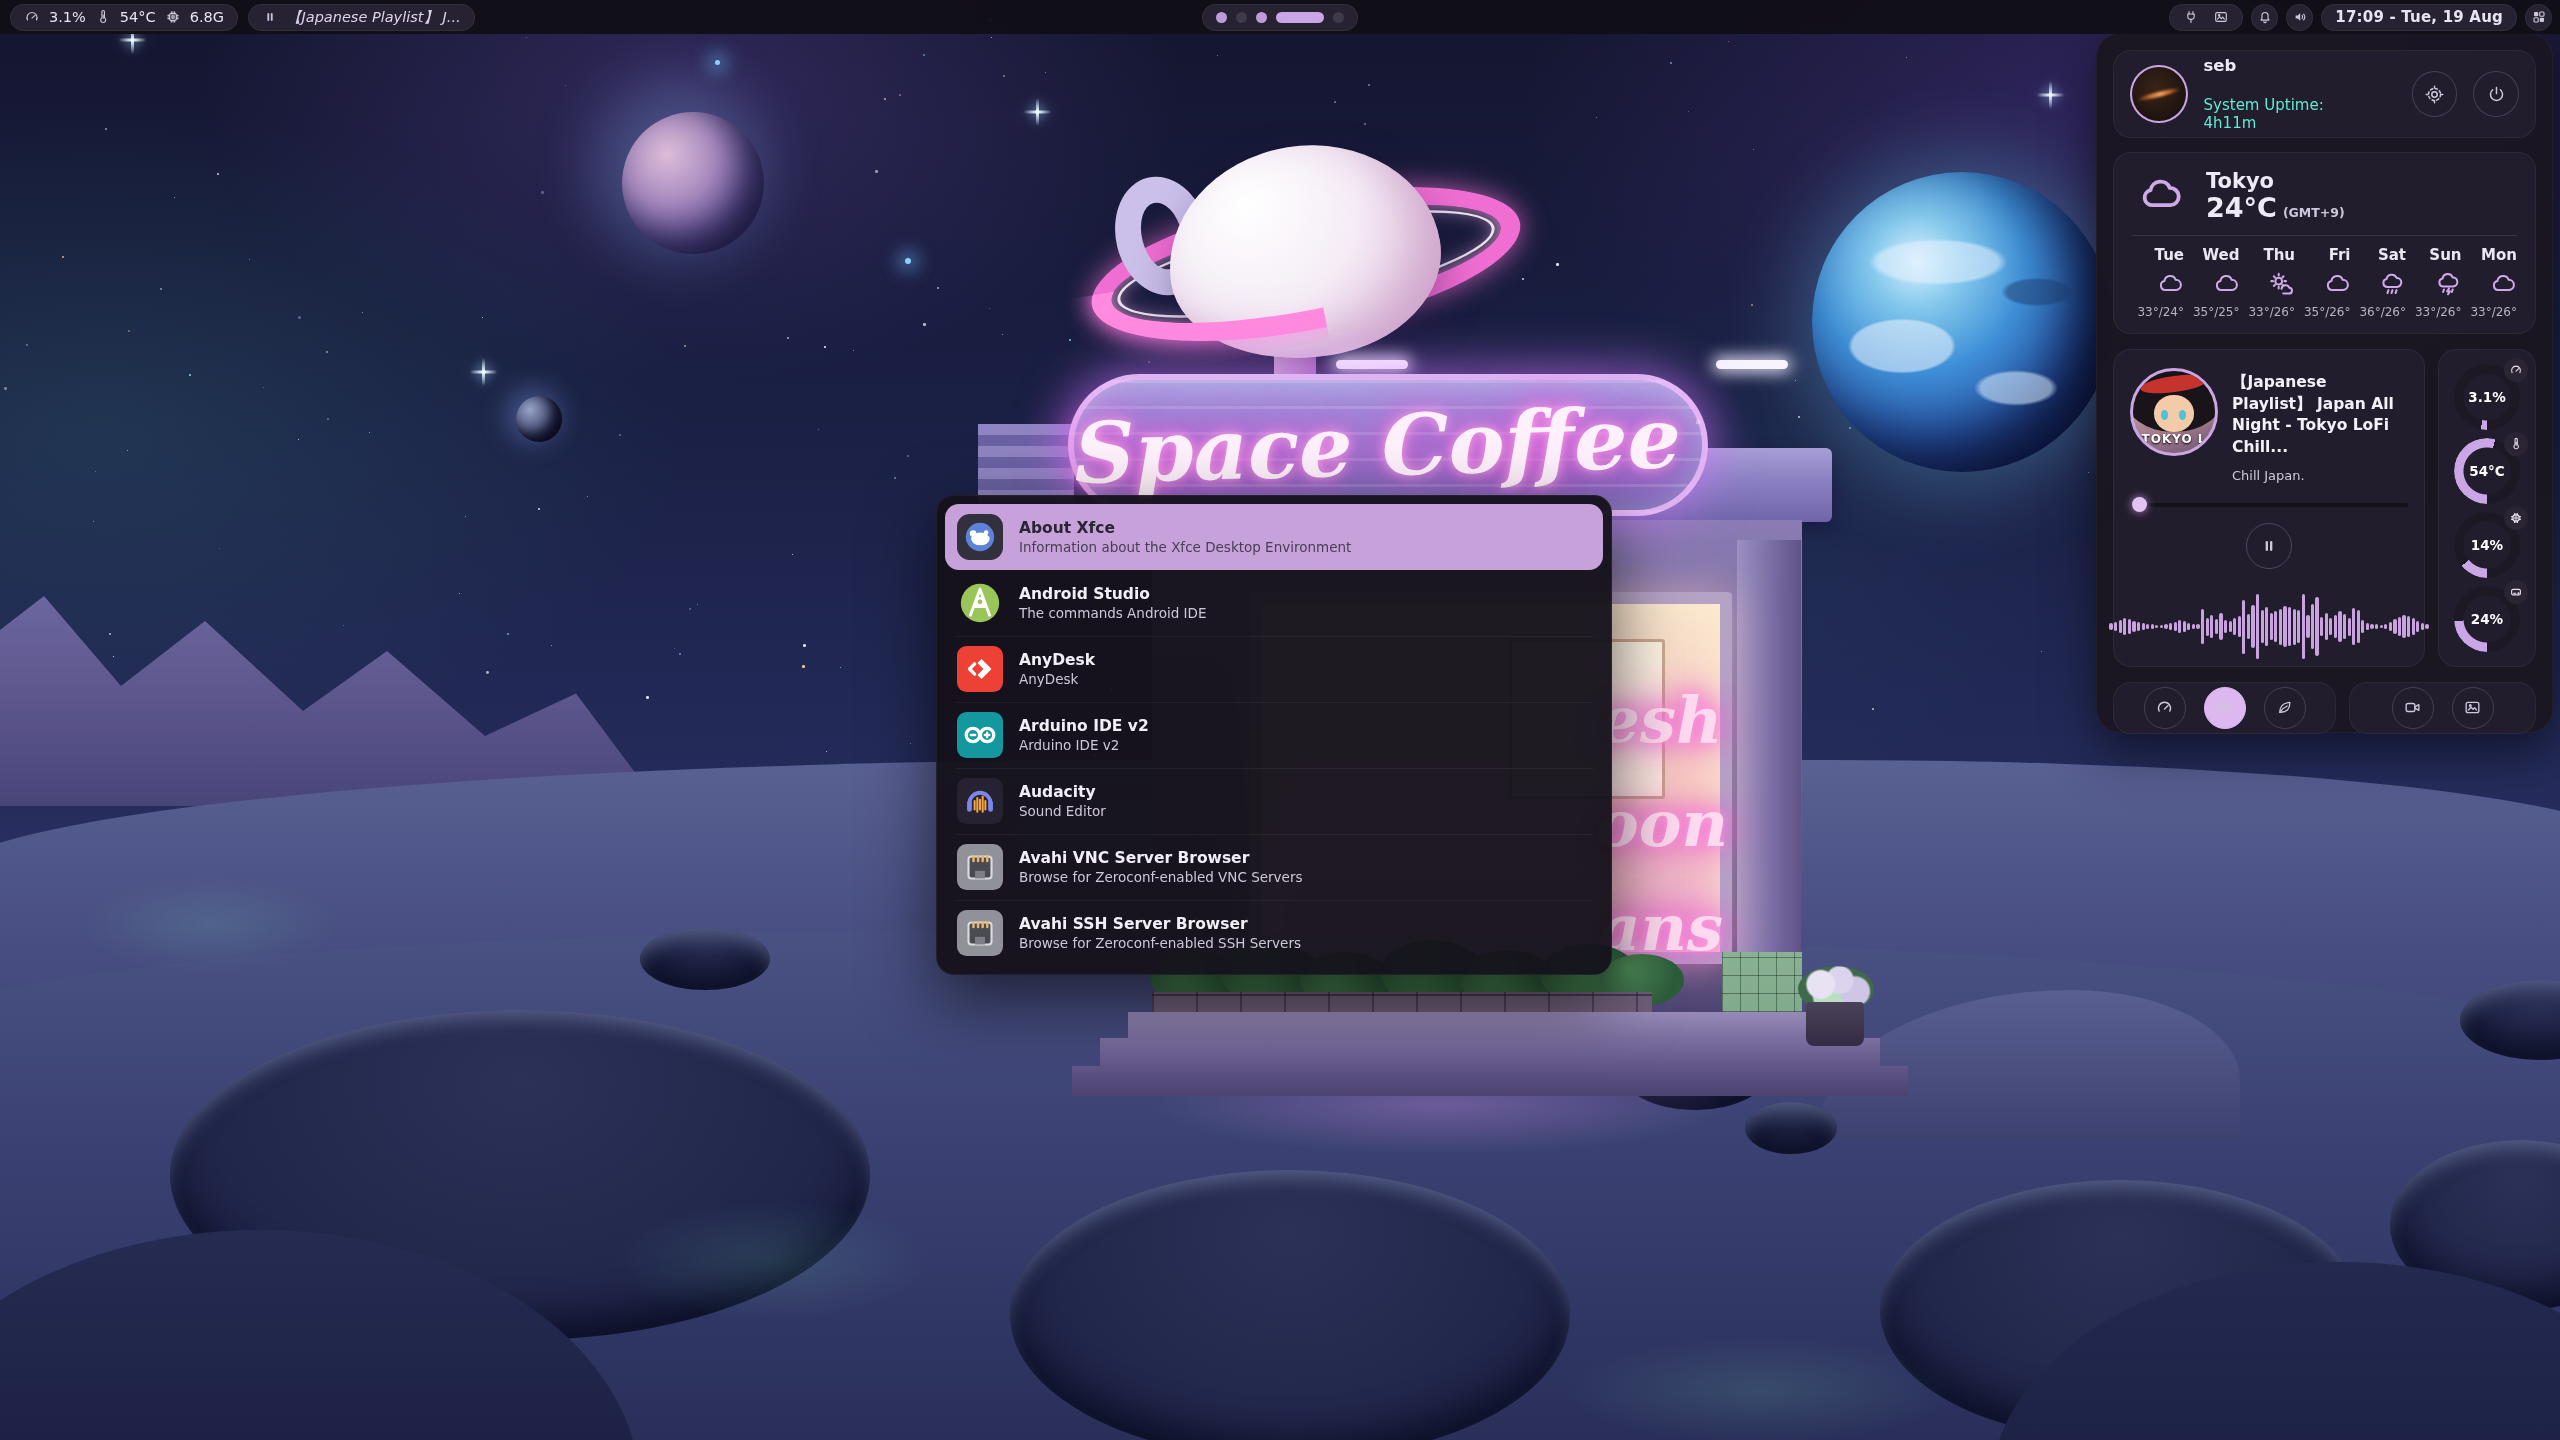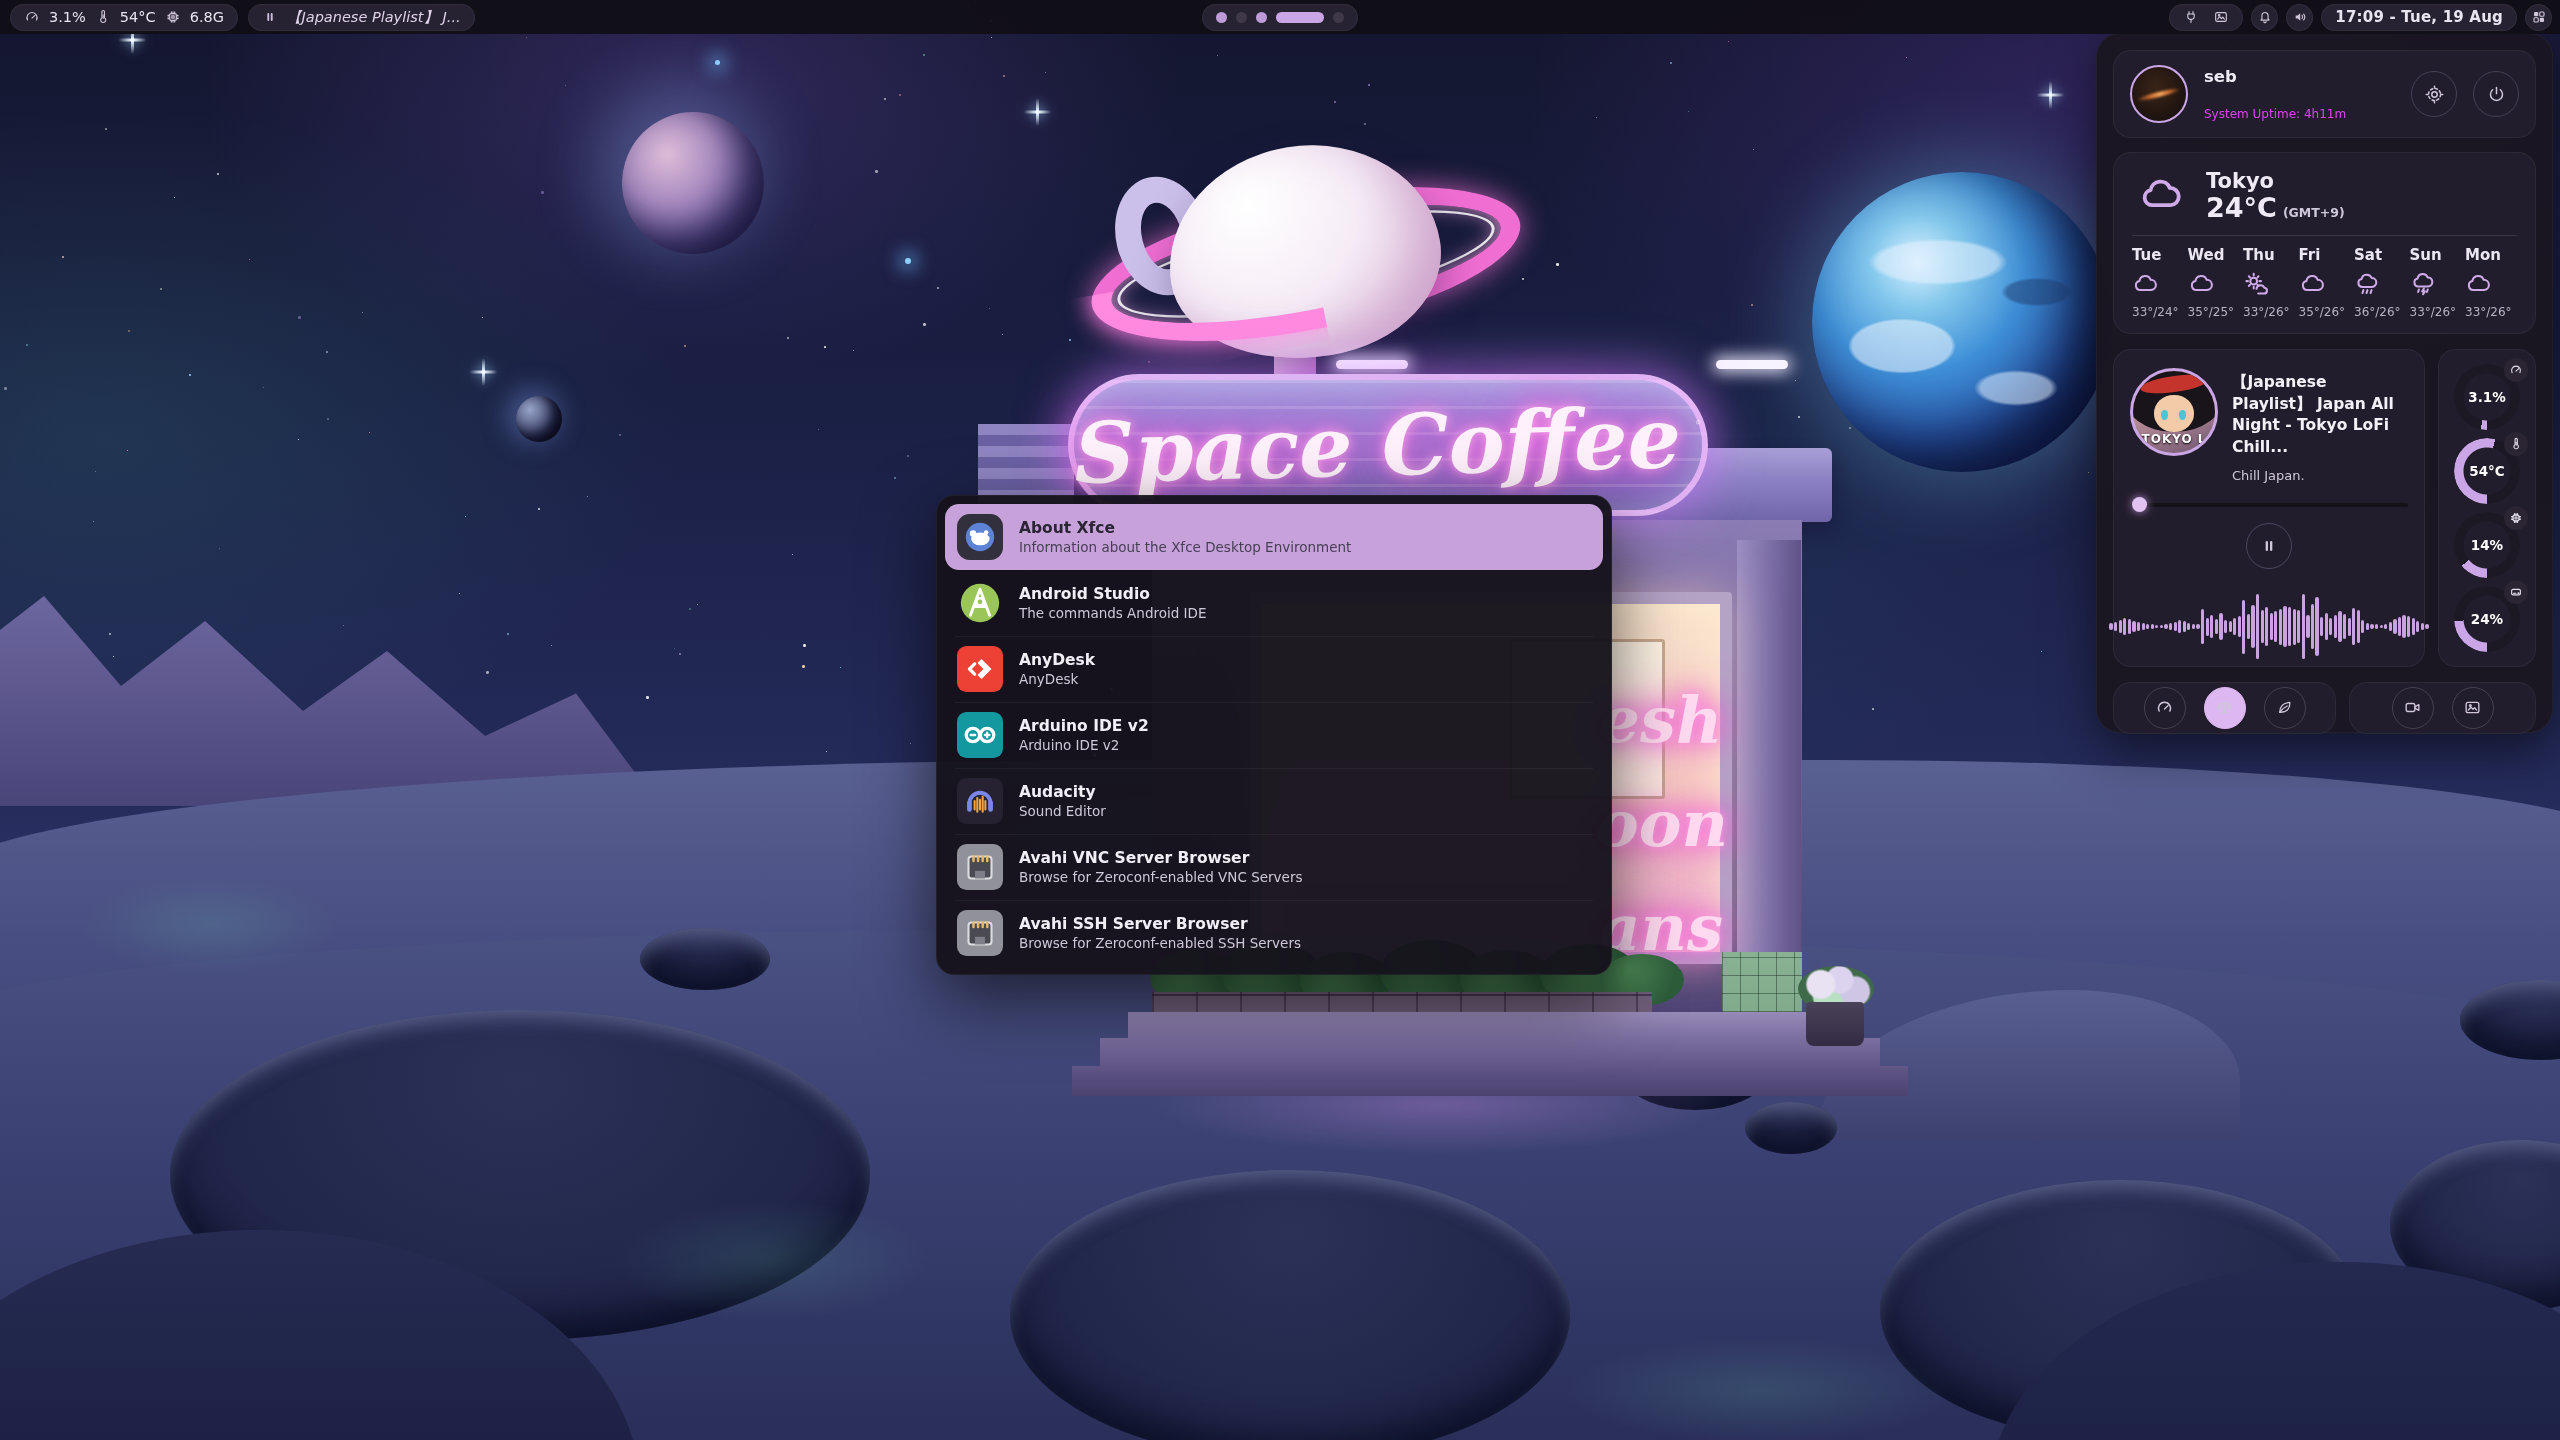--- a/index.html
+++ b/index.html
@@ -157,35 +157,35 @@
   
   #panel{position:absolute;left:2096px;top:33px;width:457px;height:700px;border-radius:24px;z-index:55;
     background:rgba(26,22,33,.97);border:1px solid rgba(255,255,255,.04);box-shadow:0 18px 50px rgba(0,0,0,.5);padding:16px;}
   .card{background:#221d2c;border:1px solid rgba(255,255,255,.055);border-radius:18px;}
   #user-card{height:88px;display:flex;align-items:center;gap:16px;padding:0 16px;}
   #avatar{width:58px;height:58px;border-radius:50%;border:2.5px solid #cba6e6;position:relative;overflow:hidden;
     background:radial-gradient(circle at 45% 40%,#3a2418 0%,#1d130f 70%);}
   #avatar::after{content:"";position:absolute;left:8%;top:46%;width:84%;height:10%;border-radius:50%;
     background:linear-gradient(90deg,transparent,#c96a2e 30%,#f2a25a 55%,#c96a2e 75%,transparent);transform:rotate(-14deg);filter:blur(1px);}
   #user-name{font-weight:700;font-size:16.5px;}
-  #user-uptime{font-size:12px;color:#d946ef;margin-top:21px;}
+  #user-uptime{font-size:15px;color:#5eead4;margin-top:21px;}
   #user-card .spacer{flex:1;}
   .round-btn{width:46px;height:46px;border-radius:50%;border:1.5px solid #473f56;display:flex;align-items:center;justify-content:center;color:#d9aee8;}
   .round-btn svg{width:21px;height:21px;}
 
   #weather-card{margin-top:14px;padding:16px 18px 14px;}
   #weather-head{display:flex;align-items:center;gap:16px;}
   #weather-head .w-ic{width:58px;height:46px;color:#cfaae8;}
   #weather-head .w-ic svg{width:58px;height:46px;stroke-width:2;}
   #w-city{font-size:21px;font-weight:700;line-height:1.15;}
   #w-temp{font-size:27px;font-weight:700;line-height:1.1;}
   #w-tz{font-size:12.5px;font-weight:700;color:#cfc8da;margin-left:6px;}
   #w-divider{height:1px;background:rgba(255,255,255,.10);margin:12px 0 10px;}
   #forecast{display:flex;justify-content:space-between;}
-  .day{display:flex;flex-direction:column;align-items:flex-start;gap:7px;width:52px;}
+  .day{display:flex;flex-direction:column;align-items:flex-end;gap:7px;width:52px;}
   .day .d-name{font-size:15px;font-weight:700;color:#ece6f2;}
   .day .d-ic{width:27px;height:27px;color:#cfaae8;}
   .day .d-ic svg{width:27px;height:27px;stroke-width:1.8;}
   .day .d-temps{font-size:12px;color:#b9b2c4;white-space:nowrap;}
 
   #mid-row{display:flex;gap:13px;margin-top:15px;}
   #player-card{width:312px;height:318px;padding:18px 16px 12px;position:relative;}
   #player-top{display:flex;gap:14px;}
   #album{width:88px;height:88px;border-radius:50%;border:3px solid #cba6e6;overflow:hidden;position:relative;flex:0 0 88px;
     background:linear-gradient(160deg,#d8b3ab 0%,#a77f8e 60%,#6d5570 100%);}

